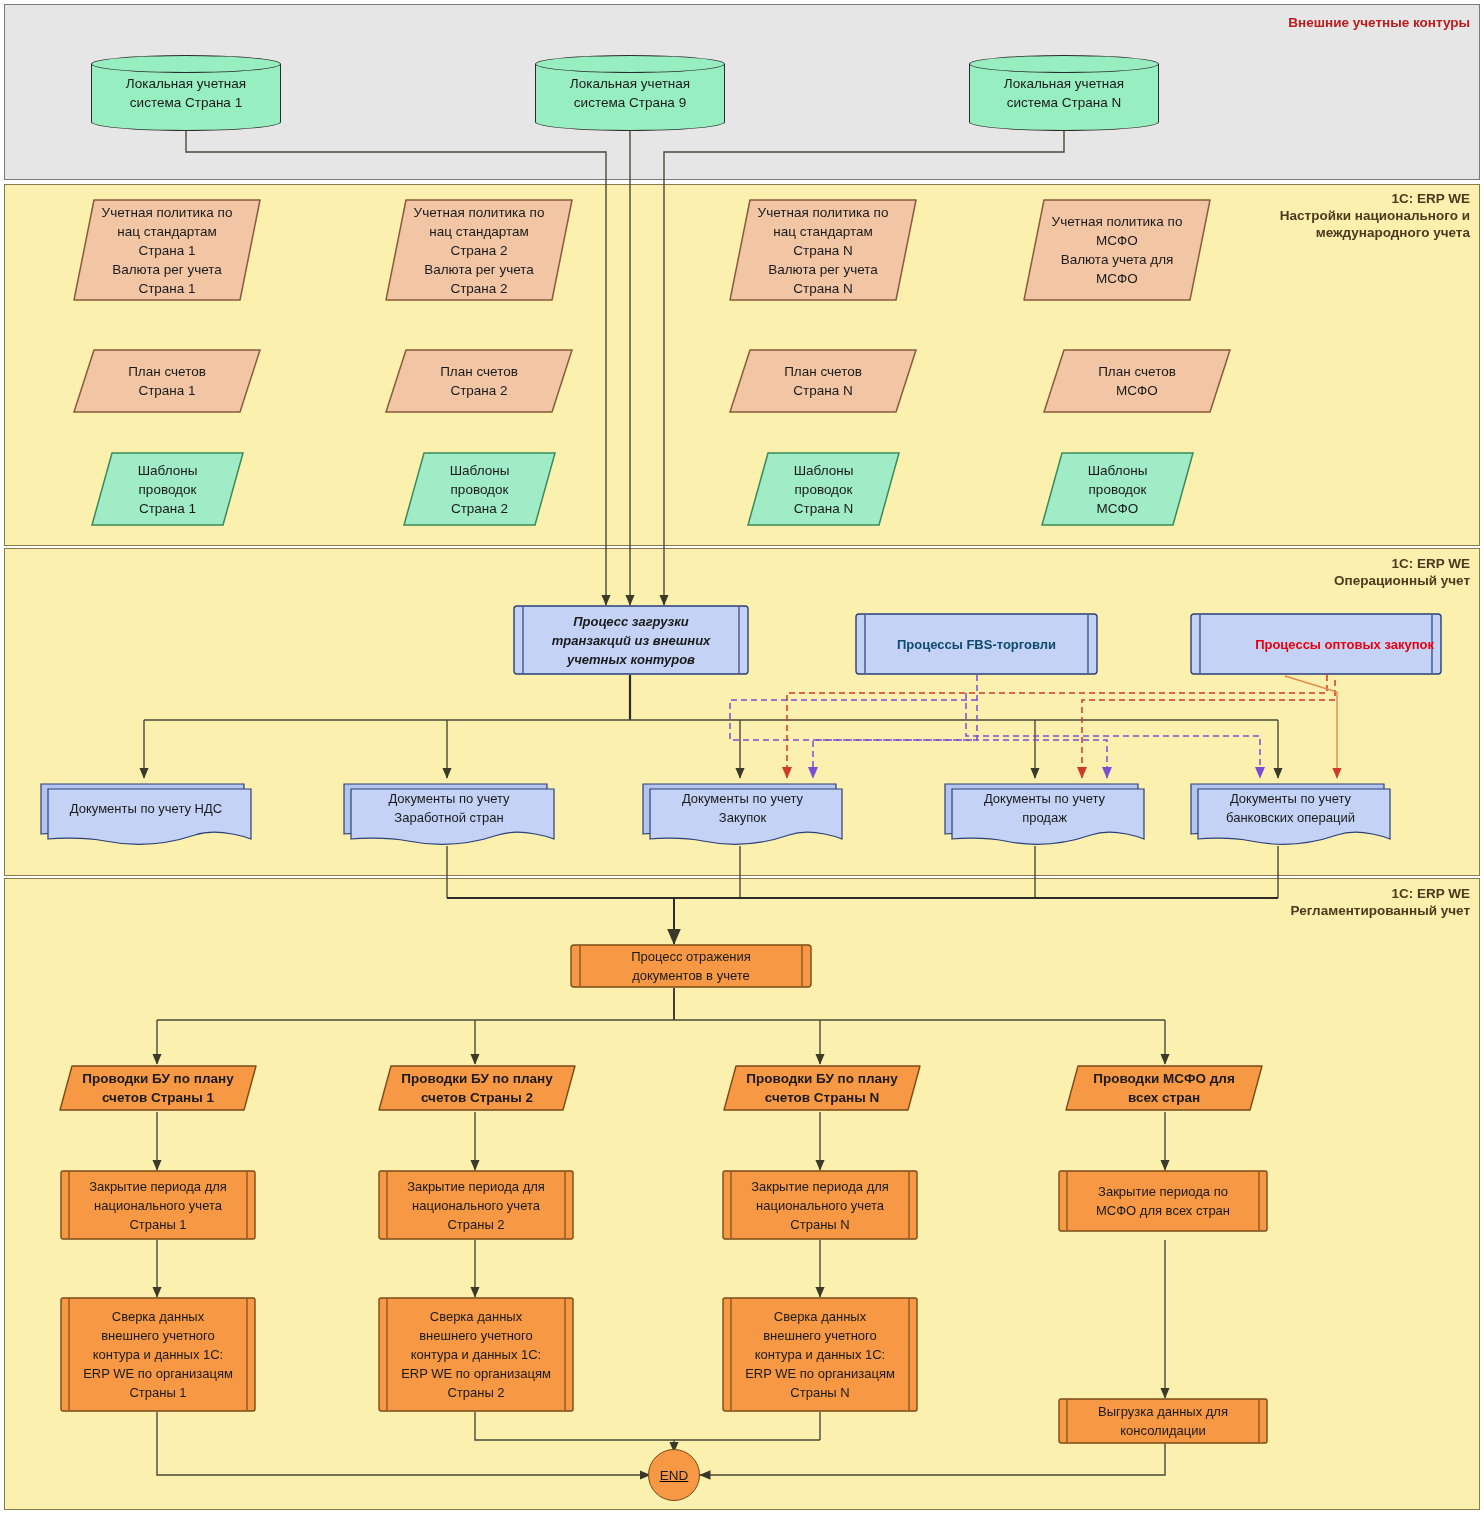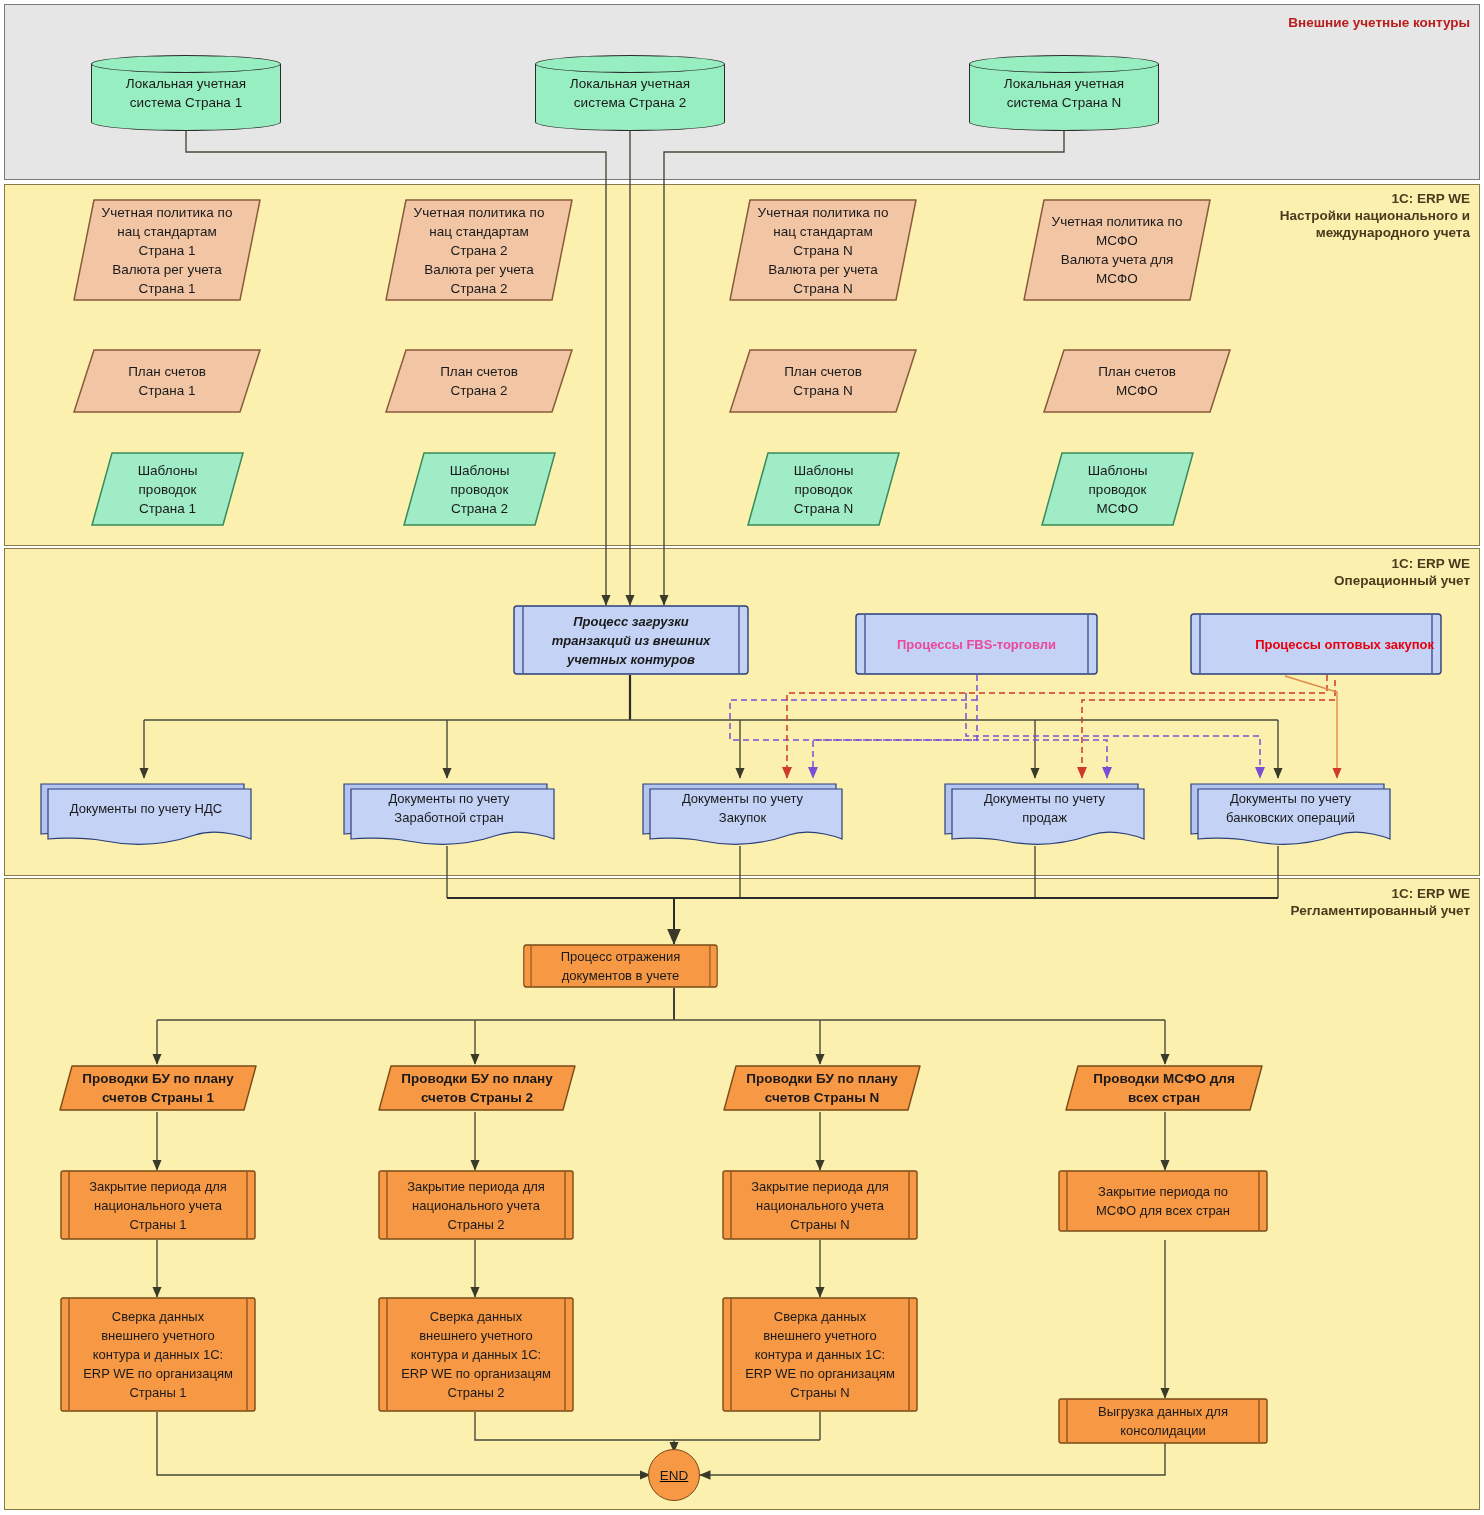--- a/index.html
+++ b/index.html
@@ -155,21 +155,21 @@
       <div>Локальная учетная</div>
       <div>система Страна 1</div>
     </div>
   </div>
   <div class="node cyl" style="left:535px;top:55px;">
     <div class="bot"></div>
     <div class="body"></div>
     <div class="top"></div>
     <div class="txt">
       <div>Локальная учетная</div>
-      <div>система Страна 2</div>
+      <div>система Страна 9</div>
     </div>
   </div>
   <div class="node cyl" style="left:969px;top:55px;">
     <div class="bot"></div>
     <div class="body"></div>
     <div class="top"></div>
     <div class="txt">
       <div>Локальная учетная</div>
       <div>система Страна N</div>
     </div>
@@ -313,21 +313,21 @@
       <div>учетных контуров</div>
     </div>
   </div>
 
   <div class="node proc" style="left:855px;top:613px;width:243px;height:62px;">
     <svg class="shape" viewBox="0 0 243 62" preserveAspectRatio="none">
       <rect x="1" y="1" width="241" height="60" rx="3" fill="#c3d2f5" stroke="#2b3f7a" stroke-width="1.4"></rect>
       <line x1="10" y1="2" x2="10" y2="60" stroke="#2b3f7a" stroke-width="1.2"></line>
       <line x1="233" y1="2" x2="233" y2="60" stroke="#2b3f7a" stroke-width="1.2"></line>
     </svg>
-    <div class="txt" style="font-weight:bold;color:#ec4899;">
+    <div class="txt" style="font-weight:bold;color:#0c4a6e;">
       <div>Процессы FBS-торговли</div>
     </div>
   </div>
 
   <div class="node proc" style="left:1190px;top:613px;width:252px;height:62px;">
     <svg class="shape" viewBox="0 0 252 62" preserveAspectRatio="none">
       <rect x="1" y="1" width="250" height="60" rx="3" fill="#c3d2f5" stroke="#2b3f7a" stroke-width="1.4"></rect>
       <line x1="10" y1="2" x2="10" y2="60" stroke="#2b3f7a" stroke-width="1.2"></line>
       <line x1="242" y1="2" x2="242" y2="60" stroke="#2b3f7a" stroke-width="1.2"></line>
     </svg>
@@ -383,21 +383,21 @@
     <svg class="shape" viewBox="0 0 205 70" preserveAspectRatio="none">
       <path d="M3,6 L196,6 L196,56 C196,56 167,44 143,52 C114,62 86,64 57,58 C33,53 3,56 3,56 z" fill="#b3c4ee" stroke="#2b3f7a" stroke-width="1.2"></path>
       <path d="M10,11 L202,11 L202,61 C202,61 173,49 149,57 C120,67 92,69 63,63 C39,58 10,61 10,61 z" fill="#c3d2f5" stroke="#2b3f7a" stroke-width="1.2"></path>
     </svg>
     <div class="txt">
       <div>Документы по учету</div>
       <div>банковских операций</div>
     </div>
   </div>
 
-  <div class="node proc" style="left:523px;top:944px;width:195px;height:44px;">
+  <div class="node proc" style="left:570px;top:944px;width:242px;height:44px;">
     <svg class="shape" viewBox="0 0 242 44" preserveAspectRatio="none">
       <rect x="1" y="1" width="240" height="42" rx="3" fill="#f79845" stroke="#7a4a17" stroke-width="1.4"></rect>
       <line x1="10" y1="2" x2="10" y2="42" stroke="#7a4a17" stroke-width="1.2"></line>
       <line x1="232" y1="2" x2="232" y2="42" stroke="#7a4a17" stroke-width="1.2"></line>
     </svg>
     <div class="txt">
       <div>Процесс отражения</div>
       <div>документов в учете</div>
     </div>
   </div>

